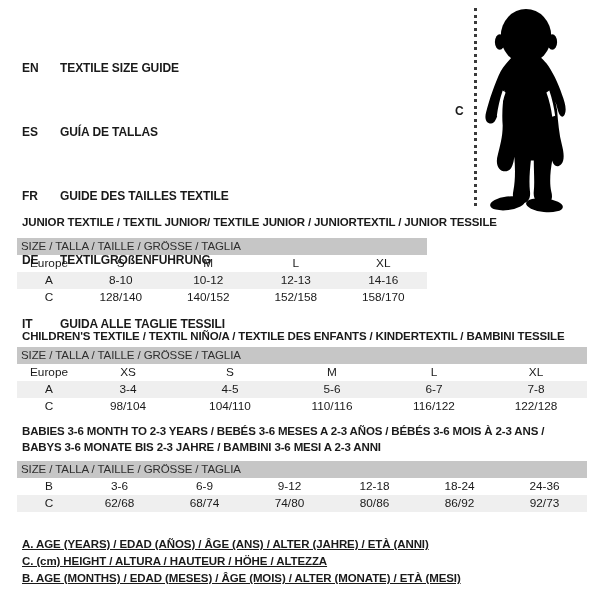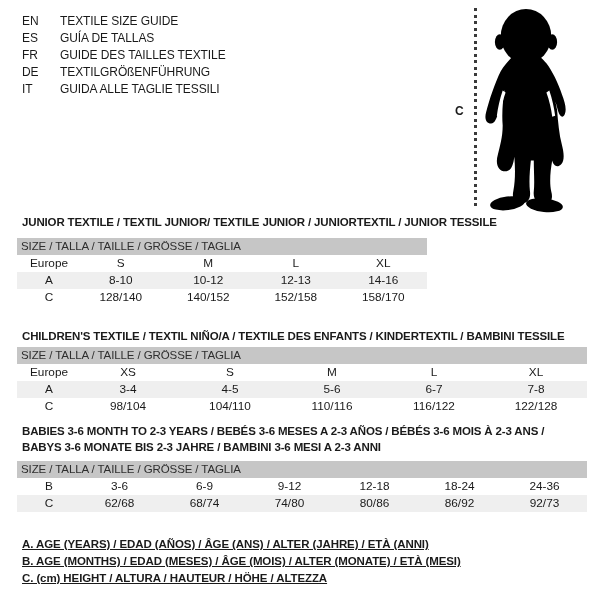--- a/index.html
+++ b/index.html
@@ -3,21 +3,21 @@
 <meta charset="utf-8">
 <style>
   html,body{margin:0;padding:0;}
   body{
     width:600px;height:600px;position:relative;background:#fff;
     font-family:"Liberation Sans","DejaVu Sans",sans-serif;
     color:#1a1a1a;overflow:hidden;
   }
   
   .lang-block{position:absolute;top:13px;left:22px;}
-  .lang-row{display:flex;line-height:17px;font-size:12px;font-weight:normal;letter-spacing:-0.1px;}
+  .lang-row{display:flex;line-height:17px;font-size:12px;font-weight:bold;letter-spacing:-0.1px;margin-top:47px;}
   .lang-code{width:38px;flex:0 0 38px;}
   
   .measure-line{
     position:absolute;left:474px;top:8px;width:3px;height:201px;
     background-image:repeating-linear-gradient(to bottom,#3a3a3a 0px,#3a3a3a 3px,transparent 3px,transparent 6.5px);
   }
   .height-label{position:absolute;left:455px;top:104px;font-size:12px;font-weight:bold;}
   .baby{position:absolute;left:482px;top:7px;width:88px;height:206px;}
   
   .sec-title{position:absolute;left:22px;font-size:11.5px;font-weight:bold;letter-spacing:-0.15px;line-height:16px;}
@@ -191,15 +191,15 @@
       <div class="cell">68/74</div>
       <div class="cell">74/80</div>
       <div class="cell">80/86</div>
       <div class="cell">86/92</div>
       <div class="cell">92/73</div>
     </div>
   </div>
 
 <div class="footnotes">
   <div class="footnote">A. AGE (YEARS) / EDAD (AÑOS) / ÂGE (ANS) / ALTER (JAHRE) / ETÀ (ANNI)</div>
+  <div class="footnote">C. (cm) HEIGHT / ALTURA / HAUTEUR / HÖHE / ALTEZZA</div>
   <div class="footnote">B. AGE (MONTHS) / EDAD (MESES) / ÂGE (MOIS) / ALTER (MONATE) / ETÀ (MESI)</div>
-  <div class="footnote">C. (cm) HEIGHT / ALTURA / HAUTEUR / HÖHE / ALTEZZA</div>
 </div>
 
 </body></html>

